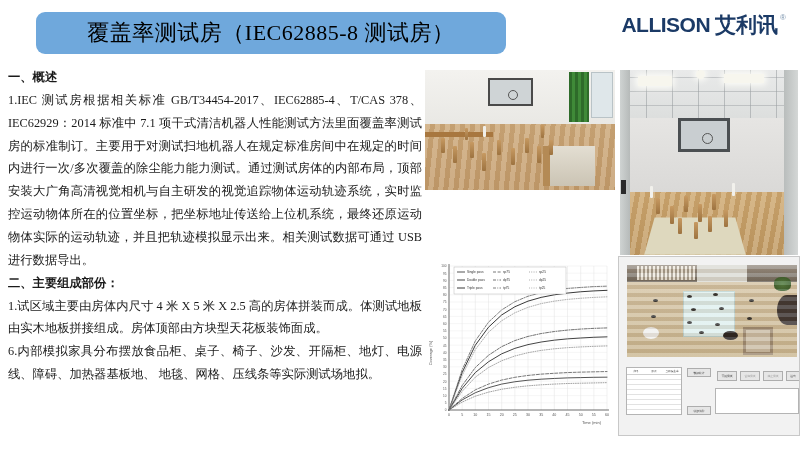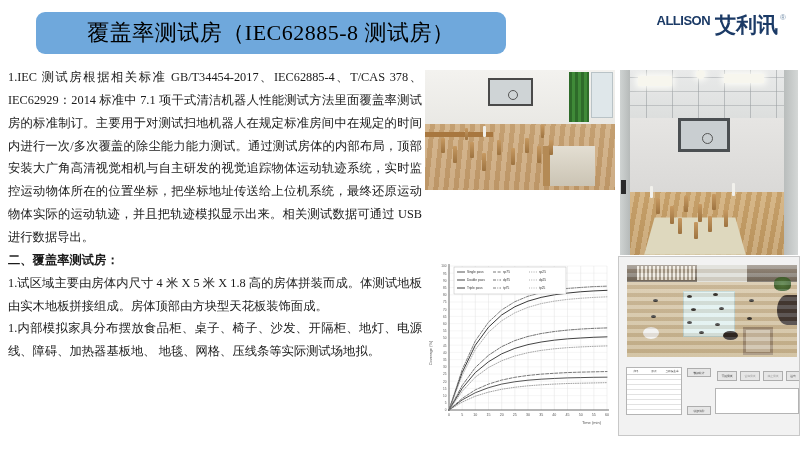--- a/index.html
+++ b/index.html
@@ -22,21 +22,21 @@
   }
   #title-text {
     font-family:"Liberation Serif", serif;
     font-size:22px; color:#000; letter-spacing:0.5px;
     white-space:nowrap;
   }
 
   #logo { position:absolute; right:14px; top:14px; display:flex; align-items:flex-start; }
   #logo-word {
     font-family:"Liberation Sans", sans-serif;
-    font-weight:bold; font-size:13px; color:#1b3a66;
+    font-weight:bold; font-size:21px; color:#1b3a66;
     letter-spacing:-0.5px; line-height:1;
   }
   #logo-cn {
     font-family:"Liberation Sans", sans-serif;
     font-weight:bold; font-size:21px; color:#1b3a66;
     margin-left:5px; line-height:1;
   }
   #logo-tm {
     font-size:8px; color:#7a93ad; margin-left:2px;
     font-family:"Liberation Sans", sans-serif; line-height:1;
@@ -179,24 +179,25 @@
 
   <div id="logo">
     <span id="logo-word">ALLISON</span>
     <span id="logo-cn">艾利讯</span>
     <span id="logo-tm">®</span>
   </div>
 
 </div>
 
 <div id="text-col">
+  <div class="sec-head">一、概述</div>
   <div class="para">1.IEC 测试房根据相关标准 GB/T34454-2017、IEC62885-4、T/CAS 378、IEC62929：2014 标准中 7.1 项干式清洁机器人性能测试方法里面覆盖率测试房的标准制订。主要用于对测试扫地机器人在规定标准房间中在规定的时间内进行一次/多次覆盖的除尘能力能力测试。通过测试房体的内部布局，顶部安装大广角高清视觉相机与自主研发的视觉追踪物体运动轨迹系统，实时监控运动物体所在的位置坐标，把坐标地址传送给上位机系统，最终还原运动物体实际的运动轨迹，并且把轨迹模拟显示出来。相关测试数据可通过 USB 进行数据导出。</div>
-  <div class="sec-head">二、覆盖率测试房：</div>
-  <div class="para">1.试区域主要由房体内尺寸 4 米 X 5 米 X 1.8 高的房体拼装而成。体测试地板由实木地板拼接组成。房体顶部由方块型天花板装饰面成。</div>
-  <div class="para">1.内部模拟家具分布摆放食品柜、桌子、椅子、沙发、开隔柜、地灯、电源线、障碍、加热器基板地、 地毯、网格、压线条等实际测试场地拟。</div>
+  <div class="sec-head">二、主要组成部份：</div>
+  <div class="para">1.试区域主要由房体内尺寸 4 米 X 5 米 X 2.5 高的房体拼装而成。体测试地板由实木地板拼接组成。房体顶部由方块型天花板装饰面成。</div>
+  <div class="para">6.内部模拟家具分布摆放食品柜、桌子、椅子、沙发、开隔柜、地灯、电源线、障碍、加热器基板地、 地毯、网格、压线条等实际测试场地拟。</div>
 </div>
 
 <div id="photo-room-a">
   <div class="wall-a"></div>
   <div class="floor-a"></div>
   <div class="base-a"></div>
   <div class="frame-a"></div>
   <div class="curtain-a"></div>
   <div class="win-a"></div>
   <div class="step-a"></div>

